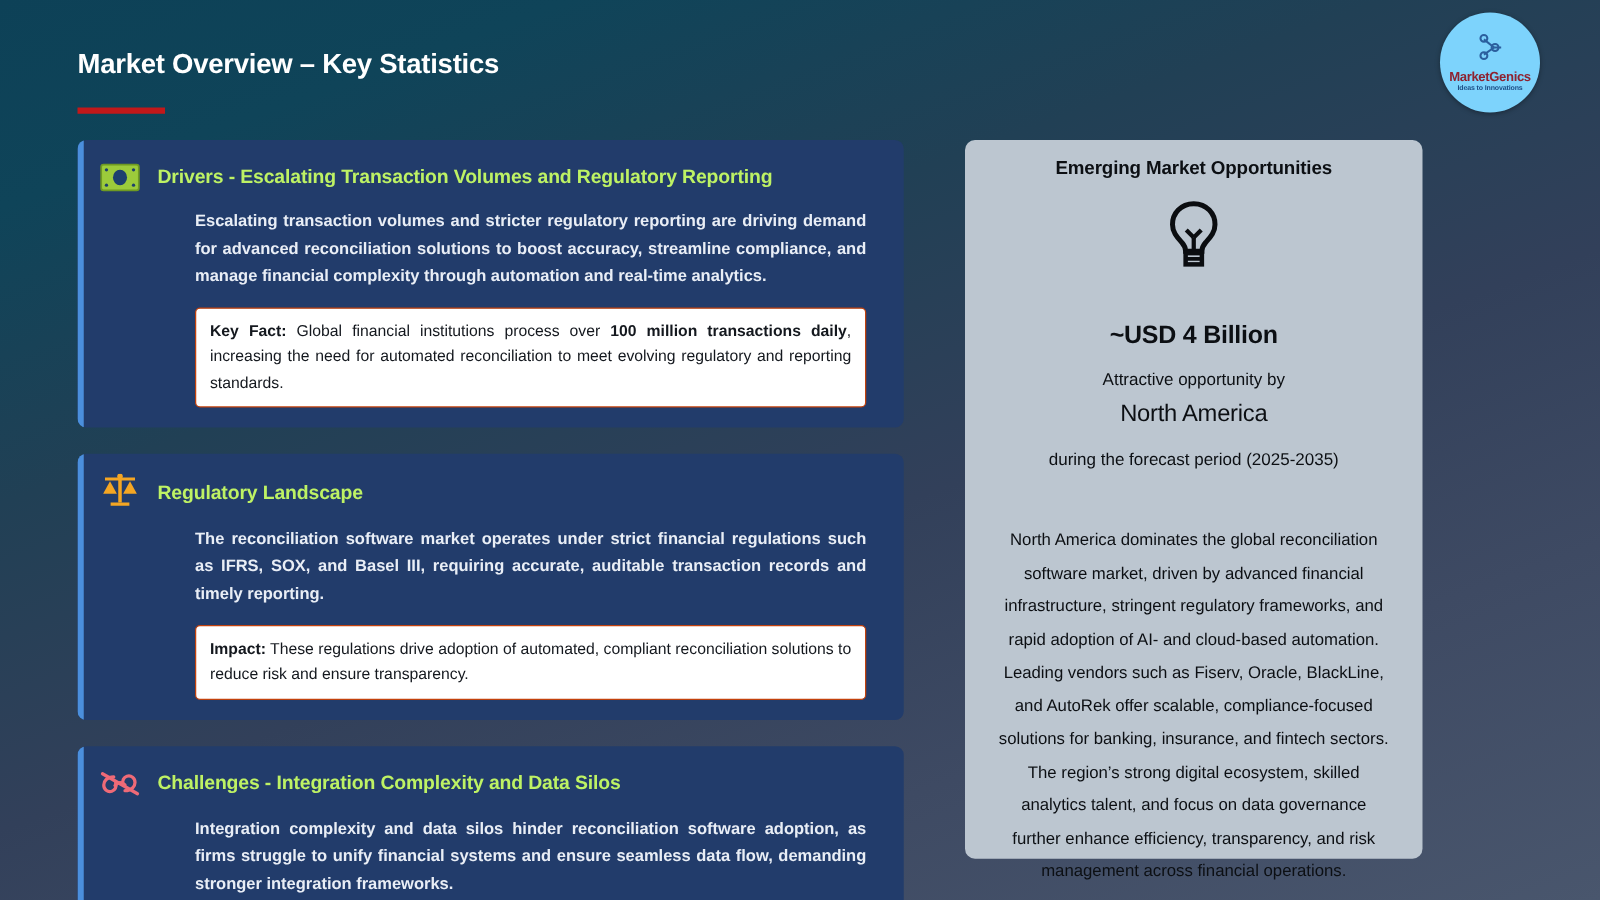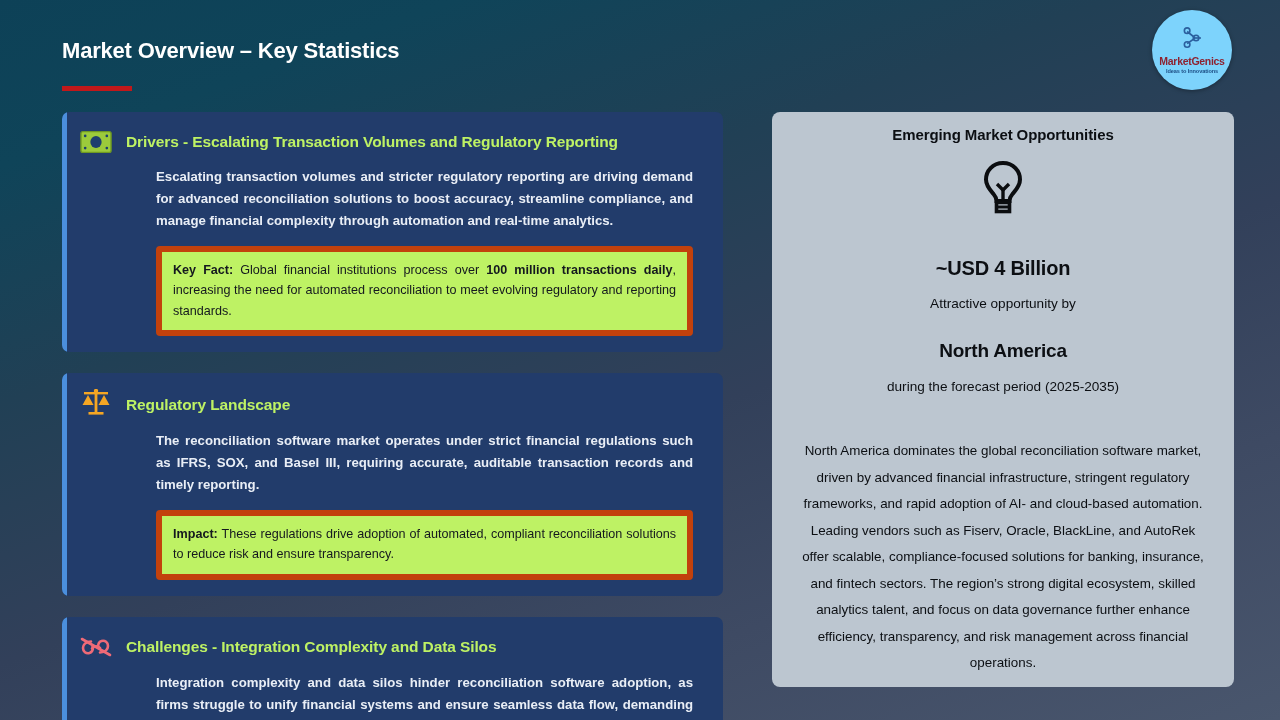--- a/index.html
+++ b/index.html
@@ -127,42 +127,42 @@
     line-height: 1.68;
     color: #e9eef6;
     text-align: justify;
     padding-right: 12px;
     font-weight: bold;
   }
   .callout {
     margin-left: 78px;
     margin-top: 13px;
     margin-right: 12px;
-    background: #bef264;
-    border: 6px solid #c2410c;
+    background: #ffffff;
+    border: 1px solid #c2410c;
     border-radius: 4px;
     padding: 8px 11px 9px 11px;
     color: #14181e;
     font-size: 12.6px;
     line-height: 1.63;
     text-align: justify;
   }
   .callout b { font-weight: bold; }
 
   
   .card-2 .card-body { margin-top: 9px; }
   .card-3 .card-title { padding-top: 8px; }
   .card-3 .card-body { margin-top: 11px; }
 
   
   .right-panel {
     position: absolute;
     left: 772px;
     top: 112px;
-    width: 462px;
+    width: 366px;
     height: 575px;
     background: #bcc6d0;
     border-radius: 8px;
     padding: 14px 22px 16px 22px;
     color: #0c0f13;
     text-align: center;
   }
   .rp-title {
     font-size: 15px;
     font-weight: bold;
@@ -177,23 +177,23 @@
     margin-top: 38px;
     font-size: 20px;
     font-weight: bold;
     letter-spacing: -0.2px;
   }
   .rp-sub1 {
     margin-top: 16px;
     font-size: 13.6px;
   }
   .rp-region {
-    margin-top: 29px;
+    margin-top: 10px;
     font-size: 19px;
-    font-weight: bold;
+    font-weight: normal;
     letter-spacing: -0.2px;
   }
   .rp-sub2 {
     margin-top: 17px;
     font-size: 13.6px;
   }
   .rp-para {
     margin-top: 44px;
     font-size: 13.4px;
     line-height: 1.98;

